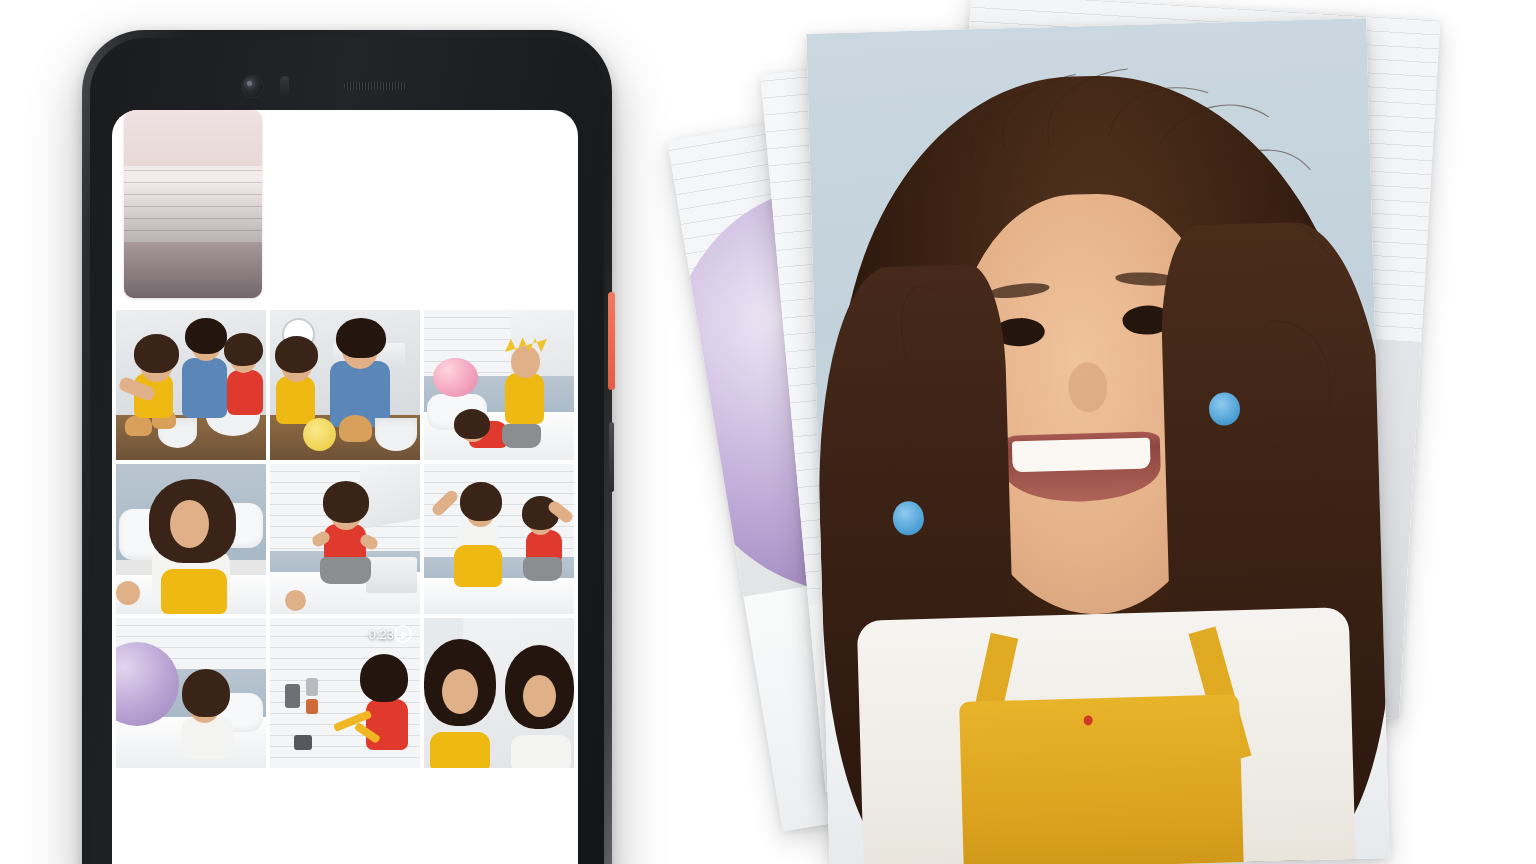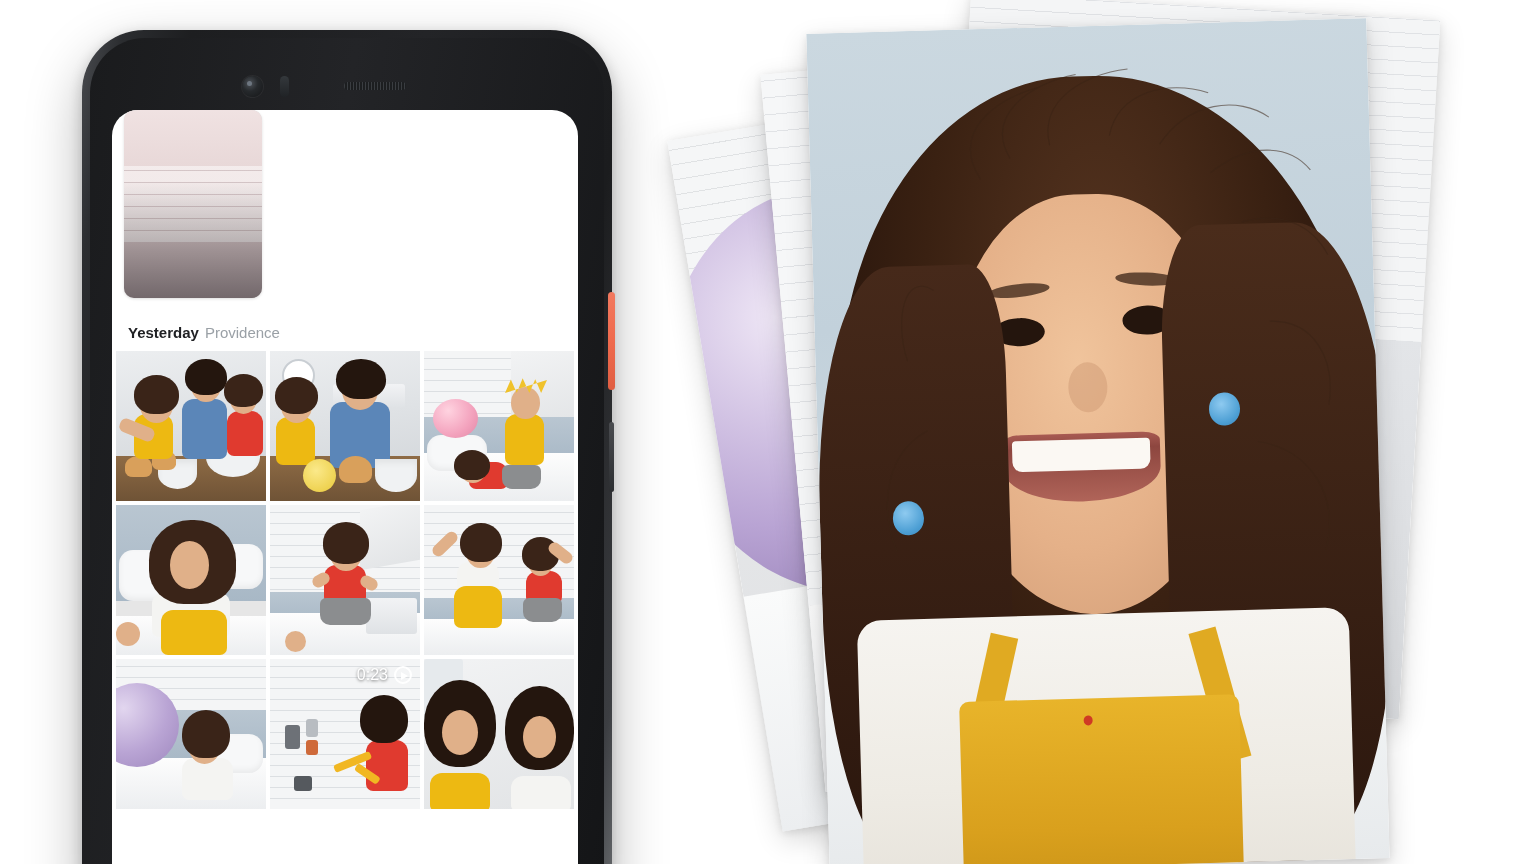--- a/index.html
+++ b/index.html
@@ -167,22 +167,22 @@
   
   .sec-head { padding:14px 16px 10px; font-size:15px; }
   .sec-head .day { color:#202124; font-weight:700; }
   .sec-head .place { color:#9aa0a6; font-weight:400; margin-left:6px; }
 
   
   .grid { display:grid; grid-template-columns:repeat(3,1fr); gap:4px; padding:0 4px; }
   .cell { position:relative; width:100%; padding-top:100%; overflow:hidden; background:#e6e6e6; }
   .cell > .art { position:absolute; inset:0; }
   .vid-badge {
-    position:absolute; right:8px; top:7px; display:flex; align-items:center; gap:6px;
-    color:#fff; font-size:16px; font-weight:500; text-shadow:0 1px 3px rgba(0,0,0,.55);
+    position:absolute; right:8px; top:7px; display:flex; align-items:center; 
+    color:#fff; font-size:13px; font-weight:500; text-shadow:0 1px 3px rgba(0,0,0,.55);
   }
   .play-ring { width:18px; height:18px; border-radius:50%; border:2px solid #fff;
     position:relative; }
   .play-ring::after { content:""; position:absolute; left:5px; top:3.5px;
     border-left:7px solid #fff; border-top:4.5px solid transparent; border-bottom:4.5px solid transparent; }
   .wall-brick { position:absolute; inset:0;
     background:
       repeating-linear-gradient(0deg,#f4f5f6 0 10px,#dcdfe2 10px 11px),
       repeating-linear-gradient(90deg,transparent 0 30px,#dcdfe2 30px 31px); }
   .wall-plain { position:absolute; inset:0; background:linear-gradient(165deg,#f2f3f4,#e2e4e6); }
@@ -342,23 +342,20 @@
             <div class="art-m4">
                 <div class="p"></div>
               </div>
             <div class="scrim"></div>
 
           </div>
 
         </div>
       </div>
 
-      <div class="sec-head">
-        <span class="day">Yesterday</span><span class="place">Providence</span>
-      </div>
 
       <div class="grid">
 
         <div class="cell">
           <div class="art">
             <div class="kitchen"></div>
             <div class="table"></div>
             <div class="bowl" style="right:4%;top:58%;width:36%;height:26%"></div>
             <div class="bowl" style="left:28%;top:72%;width:26%;height:20%"></div>
             <div class="muffin" style="left:6%;top:70%;width:18%;height:14%"></div>

